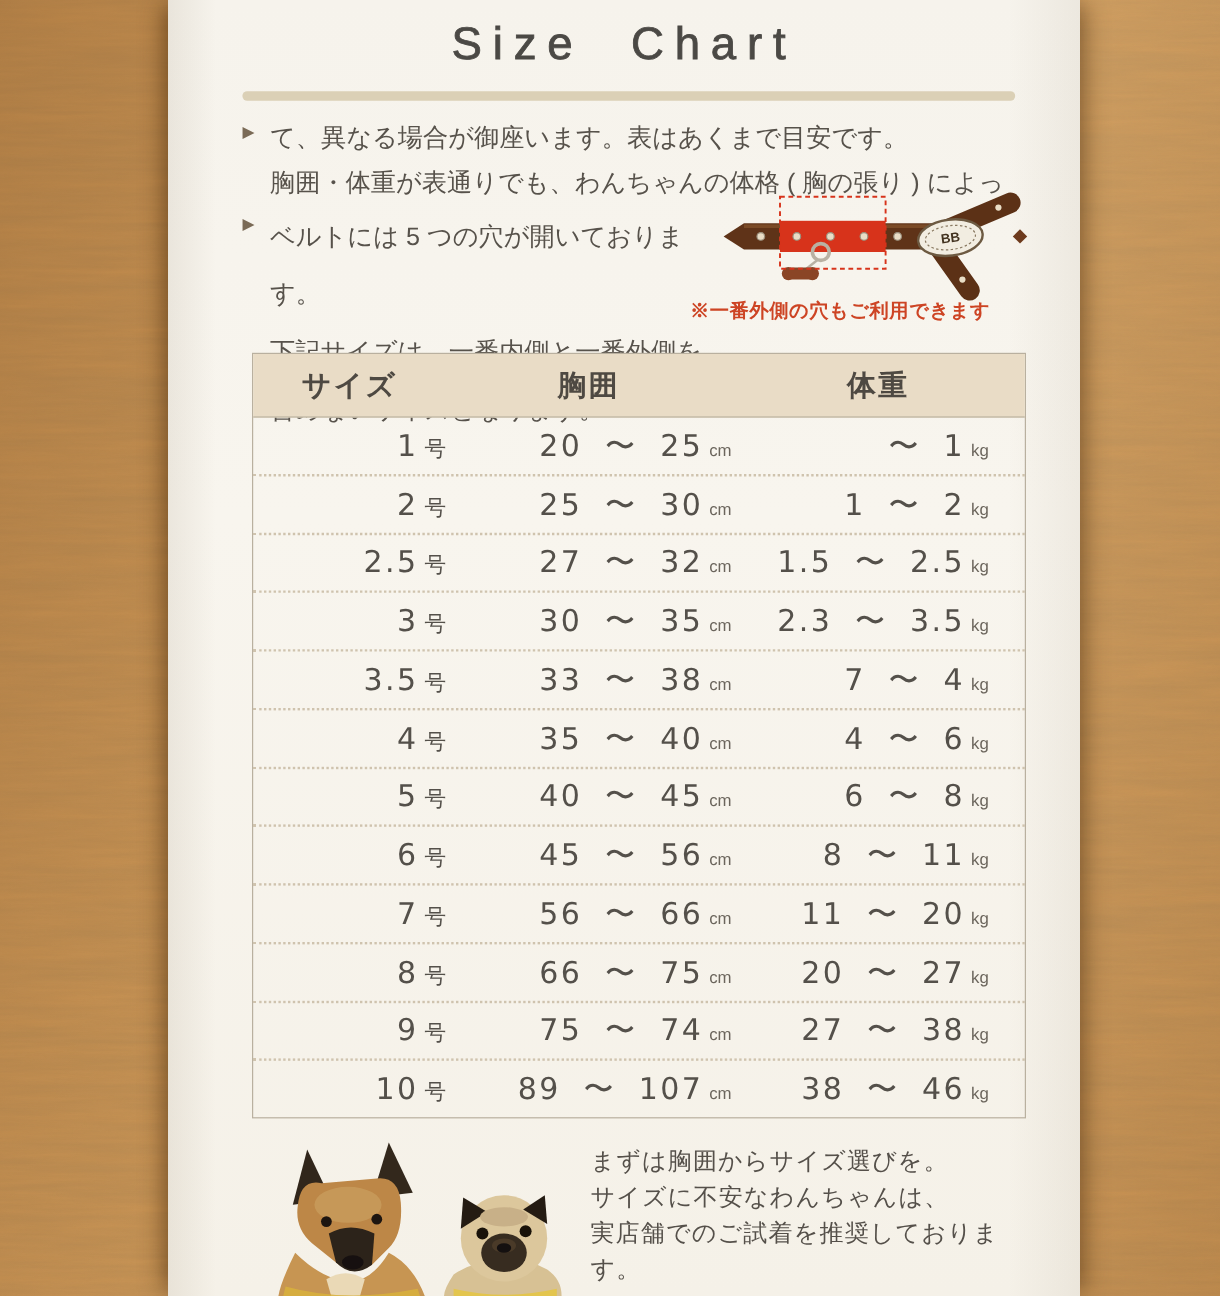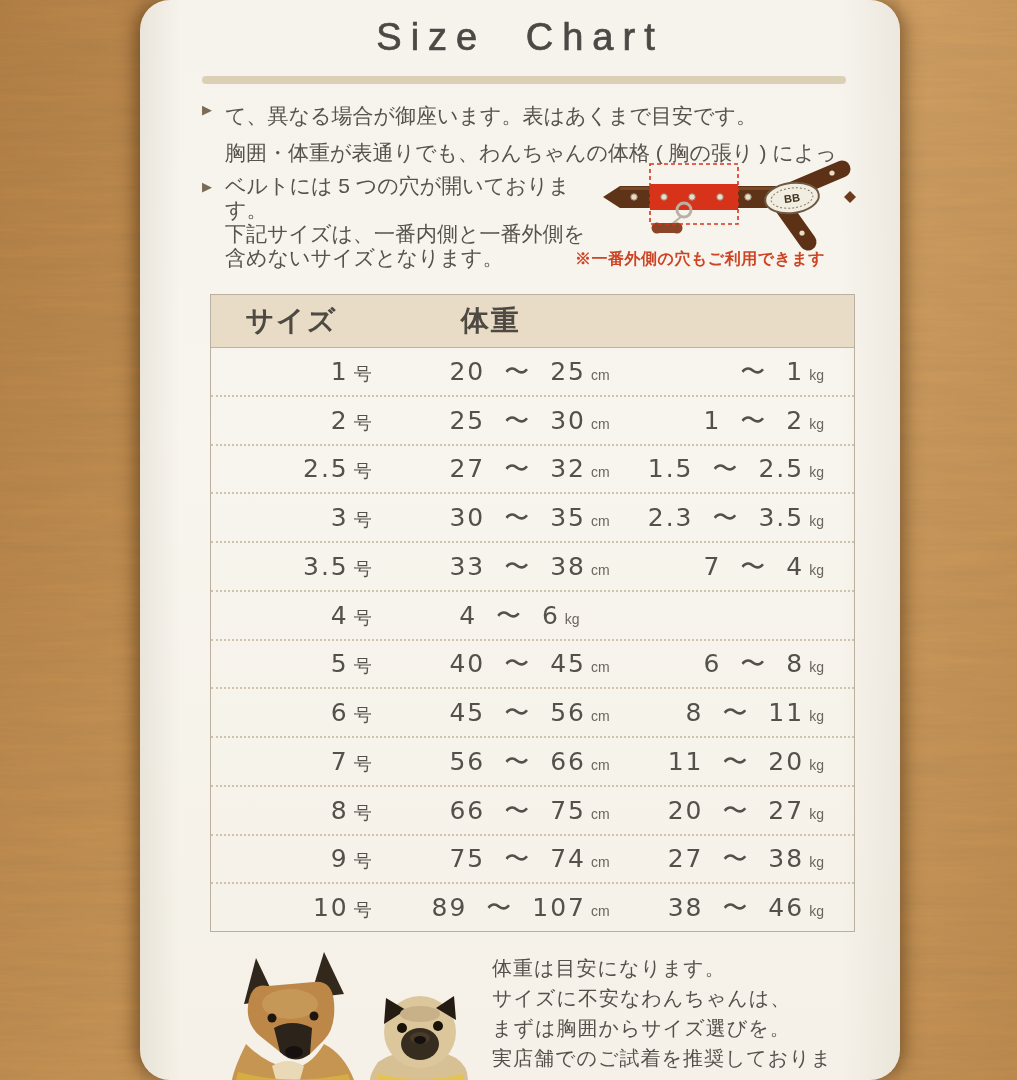--- a/index.html
+++ b/index.html
@@ -14,21 +14,20 @@
   .wood-tint{
     position:absolute;inset:0;
     background:linear-gradient(105deg, rgba(110,62,20,.22) 0%, rgba(0,0,0,0) 30%,
                rgba(255,226,178,.14) 70%, rgba(120,70,25,.10) 100%);
   }
   
   .paper{
     position:absolute;left:140px;top:0;width:760px;height:1080px;z-index:1;
     background:linear-gradient(180deg,#f6f3ec 0%,#f8f5ee 40%,#f5f1e8 100%);
     box-shadow:-9px 0 18px -4px rgba(72,42,10,.55), 9px 0 18px -4px rgba(72,42,10,.5);
-    border-radius:30px;
   }
   .paper::before{ 
     content:"";position:absolute;inset:0;
     background:linear-gradient(90deg, rgba(120,100,70,.10) 0, rgba(0,0,0,0) 40px,
                rgba(0,0,0,0) 700px, rgba(120,100,70,.08) 760px);
     pointer-events:none;
   }
   
   .title{
     position:absolute;top:16px;left:0;width:100%;text-align:center;
@@ -40,37 +39,37 @@
     position:absolute;left:62px;top:76px;width:644px;height:8px;
     background:#dbd0b6;border-radius:4px;
   }
   
   .bullet{position:absolute;color:#57524b;font-size:21px;}
   .bullet .marker{position:absolute;left:0;top:5px;font-size:13px;color:#7a6a56;}
   .bullet .lines{padding-left:23px;}
   .b1{left:62px;top:97px;width:660px;}
   .b1 .lines div{line-height:37px;}
   .b2{left:62px;top:174px;width:410px;}
-  .b2 .lines div{line-height:24px;}
+  .b2 .lines div{line-height:48px;}
   
   .collar{position:absolute;left:456px;top:156px;width:262px;height:100px;}
   .red-note{
     position:absolute;left:435px;top:249px;width:300px;
     font-size:16px;font-weight:700;color:#cd4424;letter-spacing:.5px;
   }
   
   .size-table{
     position:absolute;left:70px;top:294px;width:645px;height:638px;
     border:1px solid #b9b09f;box-sizing:border-box;
     display:flex;flex-direction:column;
   }
   .t-head{
     height:52px;flex:0 0 52px;background:#e9dcc6;border-bottom:1px solid #bcb3a1;
     display:grid;grid-template-columns:25% 37% 38%;align-items:center;
-    font-size:28px;color:#4e4942;font-weight:600;letter-spacing:2px;
+    font-size:24px;color:#4e4942;font-weight:600;letter-spacing:2px;
   }
   .t-head div{text-align:center;}
   .t-head .h-weight{}
   .t-body{flex:1;display:flex;flex-direction:column;}
   .trow{
     flex:1;display:grid;grid-template-columns:25% 37% 38%;align-items:center;
     color:#4e4942;
   }
   .trow + .trow{border-top:2px dotted #cfc3ae;}
   .cell{text-align:right;}
@@ -167,20 +166,21 @@
         <text x="196" y="46" text-anchor="middle" font-size="11" font-weight="bold" fill="#42321f">BB</text>
       </g>
       <path d="M248,41 l6,-6 6,6 -6,6 Z" fill="#6d3a1c"></path>
     </svg>
   </div>
   <div class="red-note">※一番外側の穴もご利用できます</div>
 
   <div class="size-table">
     <div class="t-head">
       <div class="h-size">サイズ</div>
+      <div class="h-chest">胸囲</div>
       <div class="h-weight">体重</div>
     </div>
     <div class="t-body">
         <div class="trow">
     <div class="cell c-size">
       <span class="num">1</span><span class="suffix">号</span>
     </div>
     <div class="cell c-chest">
       <span class="val">20 〜 25</span><span class="unit">cm</span>
     </div>
@@ -228,20 +228,23 @@
     <div class="cell c-chest">
       <span class="val">33 〜 38</span><span class="unit">cm</span>
     </div>
     <div class="cell c-weight">
       <span class="val">7 〜 4</span><span class="unit">kg</span>
     </div>
   </div>
         <div class="trow">
     <div class="cell c-size">
       <span class="num">4</span><span class="suffix">号</span>
+    </div>
+    <div class="cell c-chest">
+      <span class="val">35 〜 40</span><span class="unit">cm</span>
     </div>
     <div class="cell c-weight">
       <span class="val">4 〜 6</span><span class="unit">kg</span>
     </div>
   </div>
         <div class="trow">
     <div class="cell c-size">
       <span class="num">5</span><span class="suffix">号</span>
     </div>
     <div class="cell c-chest">
@@ -335,19 +338,18 @@
         <ellipse cx="192" cy="96" rx="19" ry="16" fill="#372c20"></ellipse>
         <ellipse cx="192" cy="90" rx="10" ry="6" fill="#4a3a28"></ellipse>
         <ellipse cx="192" cy="92" rx="6" ry="4" fill="#141010"></ellipse>
         <circle cx="174" cy="80" r="5" fill="#191209"></circle>
         <circle cx="210" cy="78" r="5" fill="#191209"></circle>
         <path d="M150,126 Q192,136 236,126 L236,132 L150,132 Z" fill="#e3c54e"></path>
       </g>
     </svg>
   </div>
   <div class="footer-text">
-    <div>体重は目安になります。</div>
+    <div>まずは胸囲からサイズ選びを。</div>
     <div>サイズに不安なわんちゃんは、</div>
-    <div>まずは胸囲からサイズ選びを。</div>
     <div>実店舗でのご試着を推奨しております。</div>
   </div>
 
 </div>
 
 </body></html>

